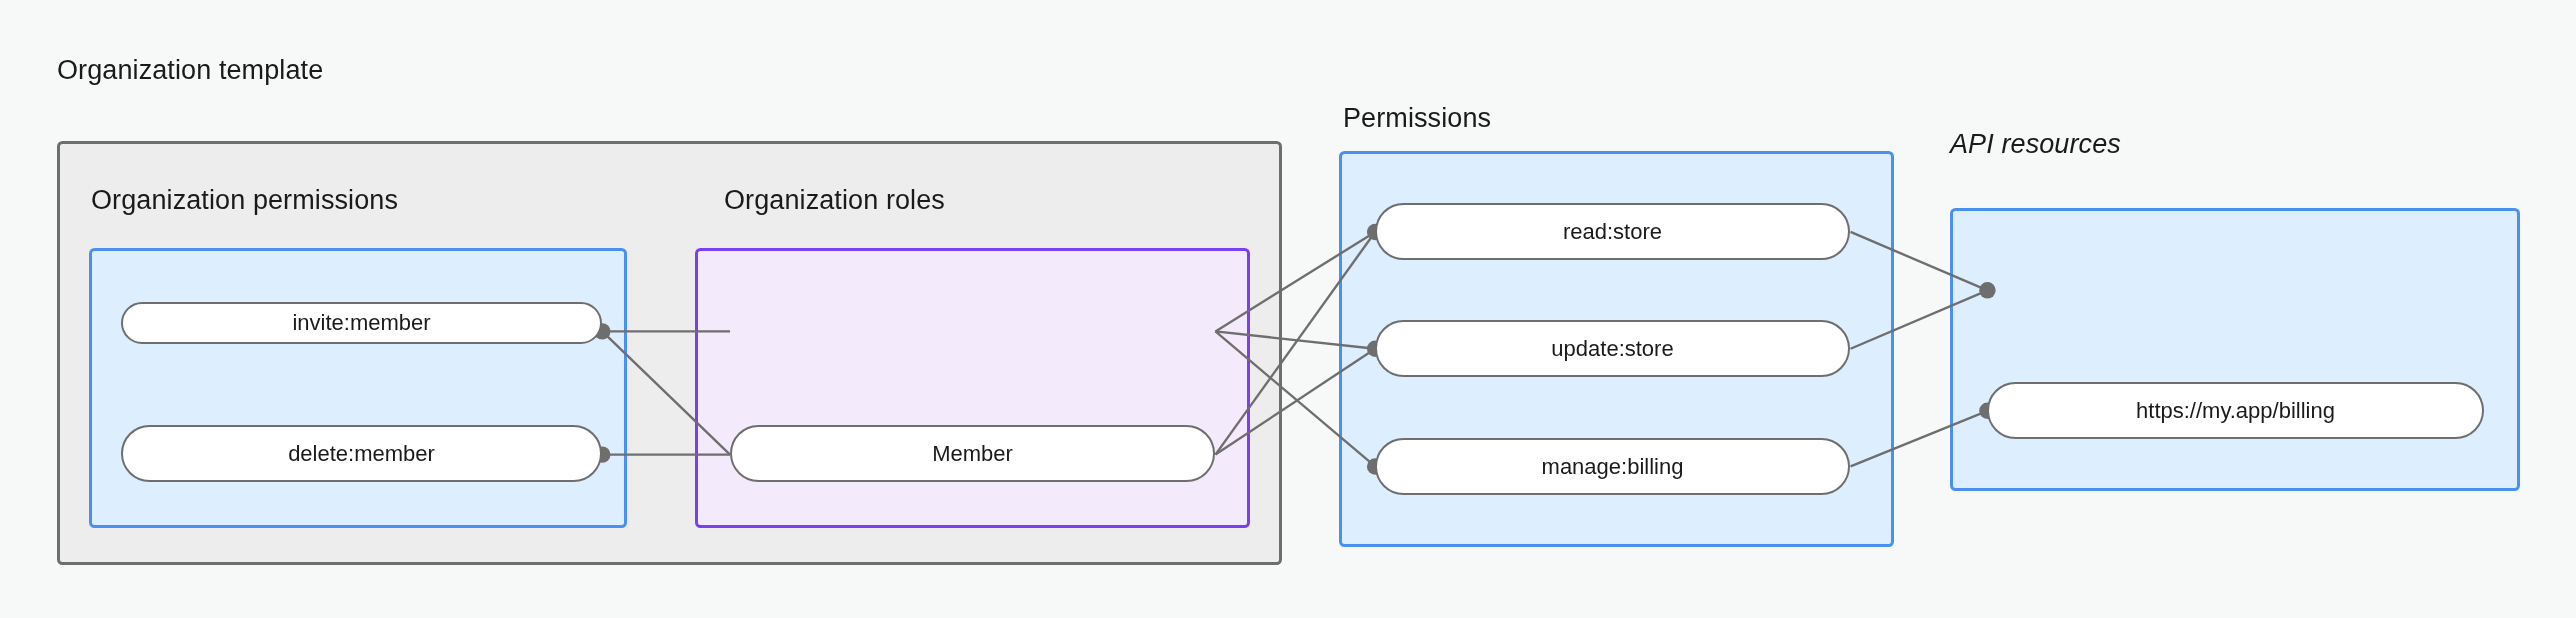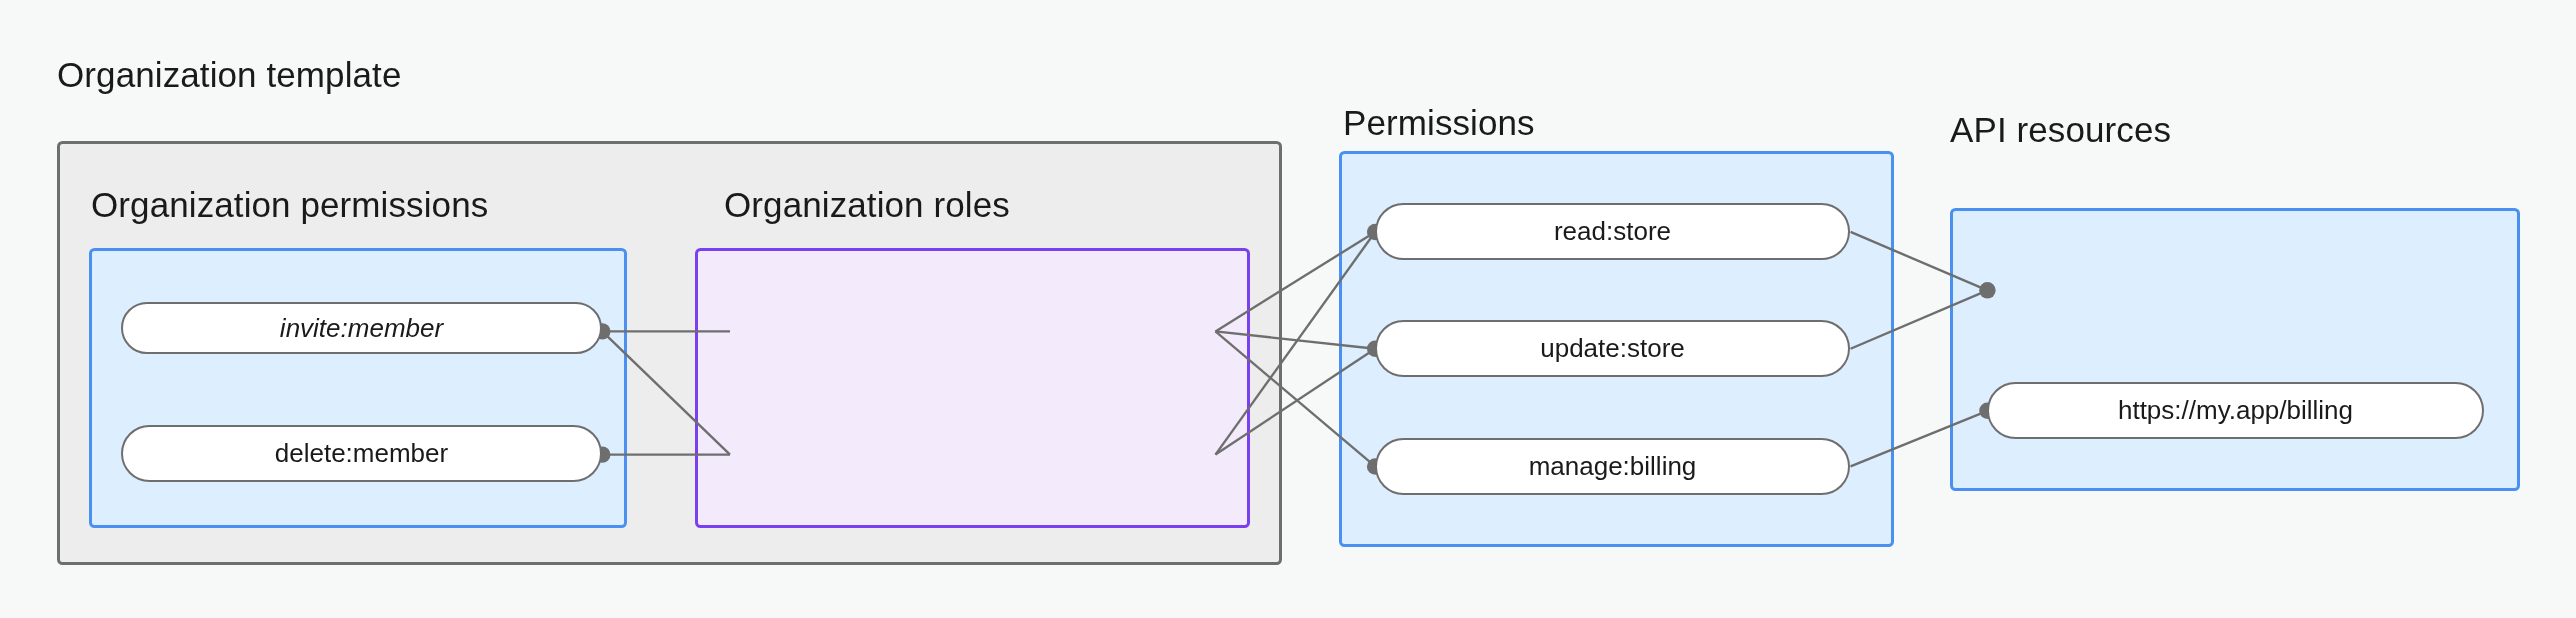--- a/index.html
+++ b/index.html
@@ -20,21 +20,21 @@
   }
 
   
   .group {
     position: absolute;
     box-sizing: border-box;
   }
   .group-label {
     position: absolute;
     color: #1a1a1a;
-    font-size: 35px;
+    font-size: 27px;
     line-height: 1;
     white-space: nowrap;
     letter-spacing: 0.1px;
   }
 
   .box-template {
     background: #ededed;
     border: 3.7px solid #6e6e6e;
     border-radius: 5.5px;
   }
@@ -53,21 +53,21 @@
   .pill {
     position: absolute;
     box-sizing: border-box;
     background: #ffffff;
     border: 2.7px solid #6e6e6e;
     border-radius: 912px;
     display: flex;
     align-items: center;
     justify-content: center;
     color: #1a1a1a;
-    font-size: 26px;
+    font-size: 22px;
     white-space: nowrap;
     z-index: 3;
   }
 
   
   #edges {
     position: absolute;
     left: 0;
     top: 0;
     width: 2576px;
@@ -98,21 +98,21 @@
   <div class="group-label" style="left:724px; top:187px;">Organization roles</div>
 
   <div class="group box-blue" style="left:89px; top:248px; width:538px; height:280px;"></div>
 
   <div class="group box-purple" style="left:695px; top:248px; width:555px; height:280px;"></div>
 
   <div class="group-label" style="left:1343px; top:66px;margin-top:39px;">Permissions</div>
 
   <div class="group box-blue" style="left:1339px; top:151px; width:555px; height:396px;"></div>
 
-  <div class="group-label" style="left:1950px; top:112px;">API resources</div>
+  <div class="group-label" style="left:1950px; top:131px;font-style:italic;">API resources</div>
 
   <div class="group box-blue" style="left:1950px; top:208px; width:570px; height:283px;"></div>
 
   <svg id="edges" viewBox="0 0 2823 678" xmlns="http://www.w3.org/2000/svg">
 
     <line class="edge-line" x1="660" y1="363" x2="800" y2="363"></line>
 
     <line class="edge-line" x1="660" y1="363" x2="800" y2="498"></line>
 
     <line class="edge-line" x1="660" y1="498" x2="800" y2="498"></line>
@@ -135,23 +135,24 @@
 
     <circle class="edge-dot" cx="660" cy="363" r="9"></circle>
     <circle class="edge-dot" cx="660" cy="498" r="9"></circle>
     <circle class="edge-dot" cx="1507" cy="254" r="9"></circle>
     <circle class="edge-dot" cx="1507" cy="382" r="9"></circle>
     <circle class="edge-dot" cx="1507" cy="511" r="9"></circle>
     <circle class="edge-dot" cx="2178" cy="318" r="9"></circle>
     <circle class="edge-dot" cx="2178" cy="450" r="9"></circle>
   </svg>
 
-  <div class="pill" style="left:121px; top:302px; width:481px; height:52px;font-style:italic;">invite:member</div>
+  <div class="pill" style="left:121px; top:302px; width:481px; height:42px;">invite:member</div>
   <div class="pill" style="left:121px; top:425px; width:481px; height:57px;">delete:member</div>
 
+  <div class="pill" style="left:730px; top:425px; width:485px; height:57px;">Member</div>
 
   <div class="pill" style="left:1375px; top:203px; width:475px; height:57px;">read:store</div>
   <div class="pill" style="left:1375px; top:320px; width:475px; height:57px;">update:store</div>
   <div class="pill" style="left:1375px; top:438px; width:475px; height:57px;">manage:billing</div>
 
   <div class="pill" style="left:1987px; top:382px; width:497px; height:57px;text-align:right;">https://my.app/billing</div>
 
 </div>
 
 

